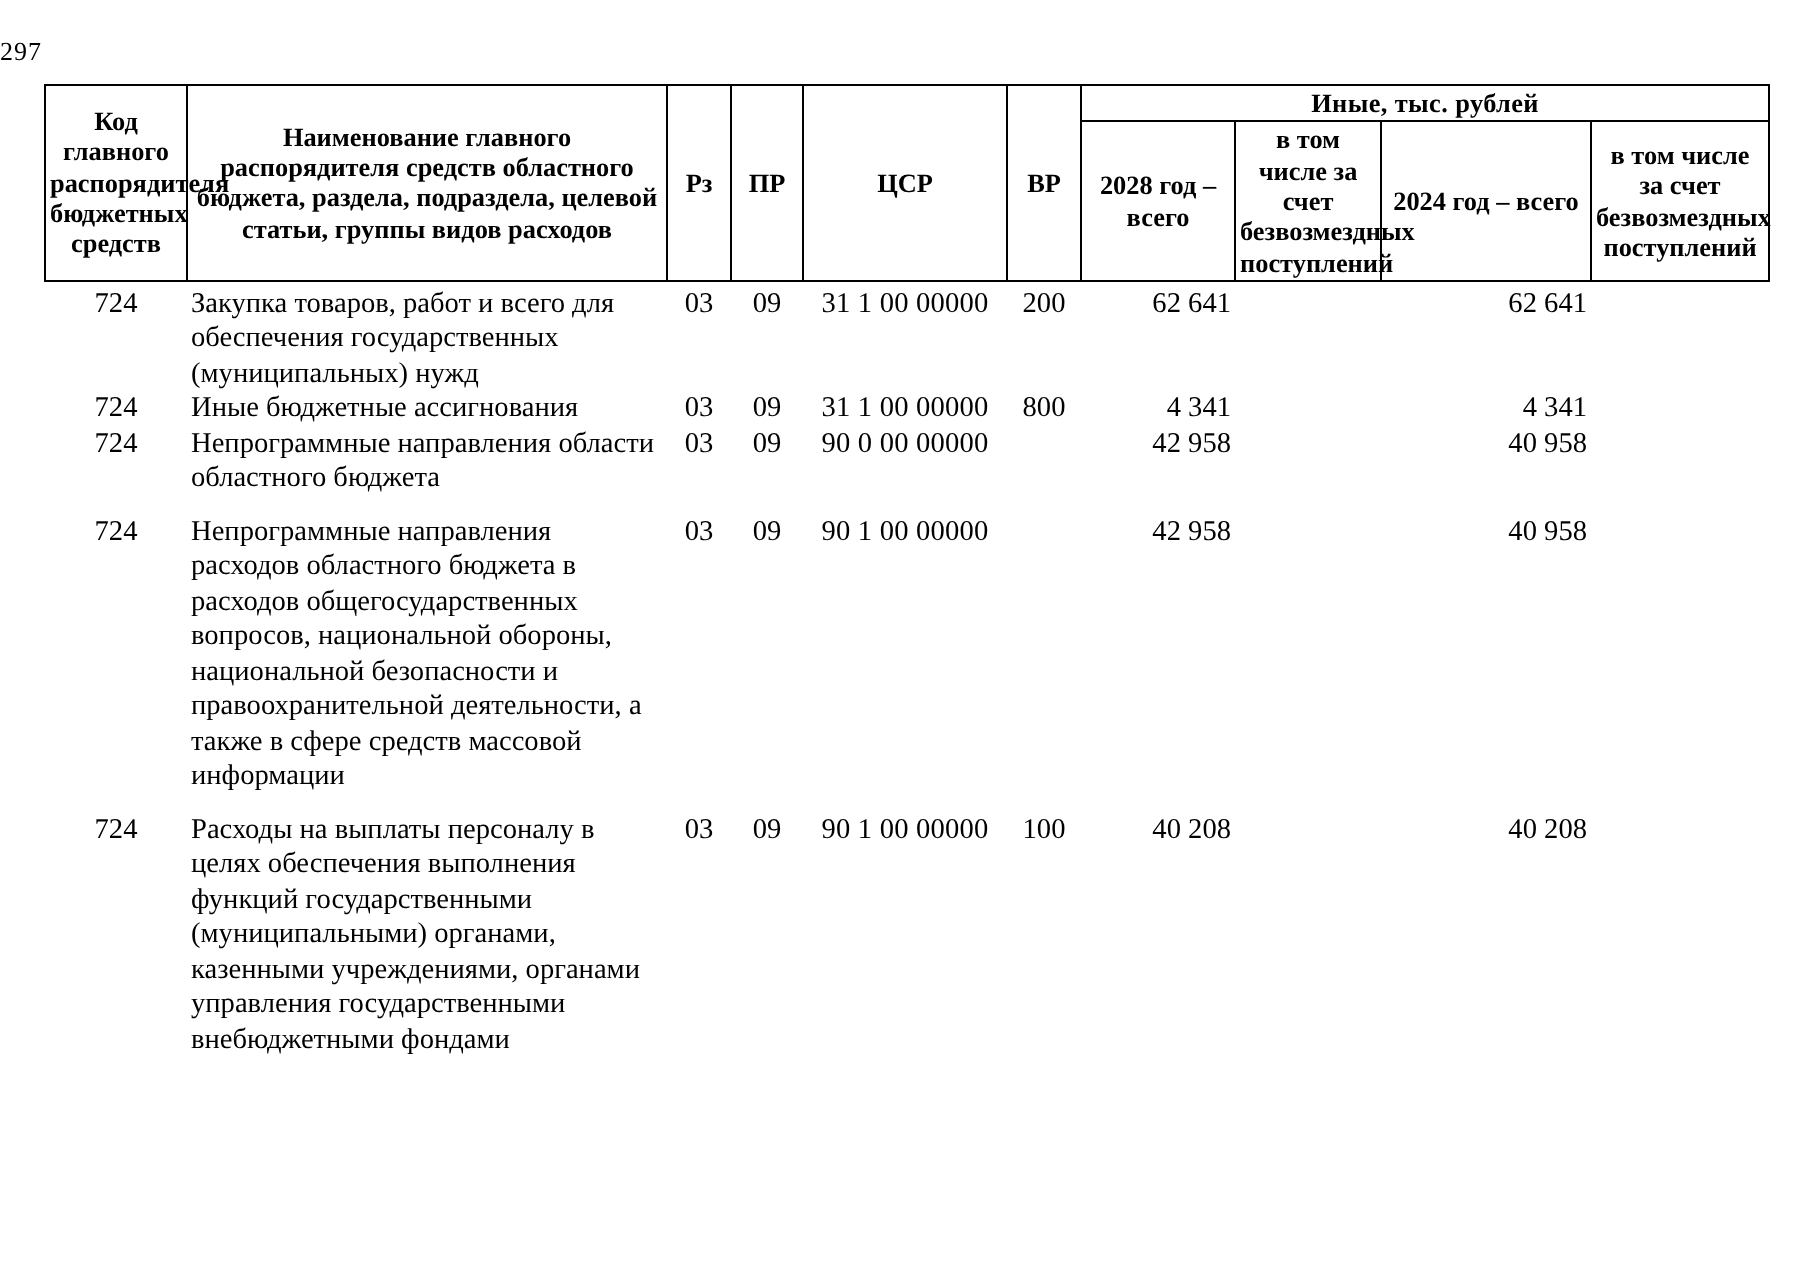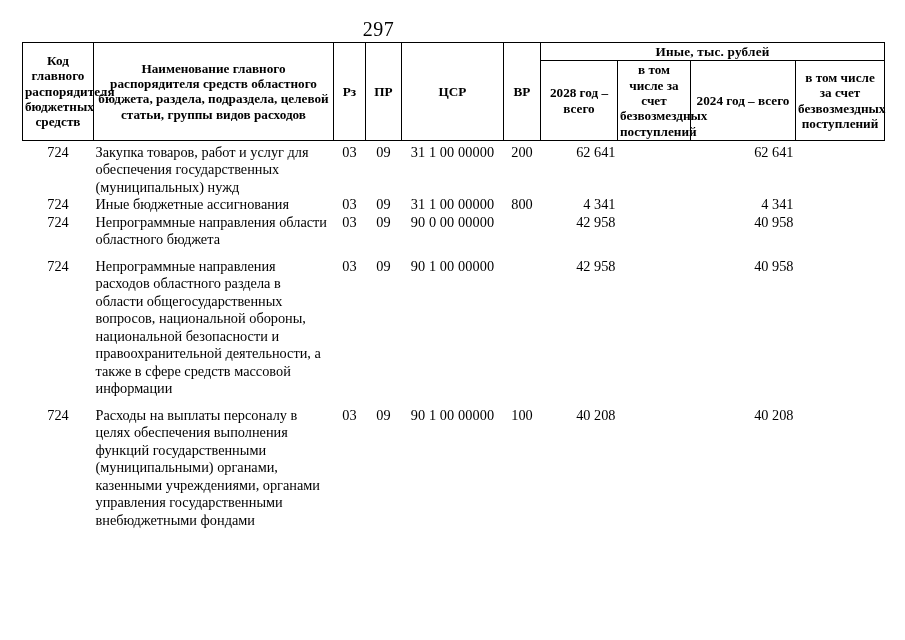--- a/index.html
+++ b/index.html
@@ -15,22 +15,22 @@
     color: #000000;
     overflow: hidden;
   }
 
   
   #page-number {
     position: absolute;
     top: 18px;
     left: 0;
     width: 757px;
-    text-align: center;
-    font-size: 20px;
+    text-align: left;
+    font-size: 13px;
     letter-spacing: 0.5px;
   }
 
   
   #budget-table {
     position: absolute;
     left: 22px;
     top: 42px;
     width: 862px;
   }
@@ -117,21 +117,21 @@
         <th>2028 год – всего</th>
         <th>в том числе за счет безвозмездных поступлений</th>
         <th>2024 год – всего</th>
         <th>в том числе за счет безвозмездных поступлений</th>
       </tr>
     </thead>
 
     <tbody id="table-body">
         <tr>
           <td class="c-code">724</td>
-          <td class="c-name">Закупка товаров, работ и услуг для обеспечения государственных (муниципальных) нужд</td>
+          <td class="c-name">Закупка товаров, работ и всего для обеспечения государственных (муниципальных) нужд</td>
           <td class="c-rz">03</td>
           <td class="c-pr">09</td>
           <td class="c-csr">31 1 00 00000</td>
           <td class="c-vr">200</td>
           <td class="c-sum">62 641</td>
           <td class="c-sum"></td>
           <td class="c-sum">62 641</td>
           <td class="c-sum"></td>
         </tr>
         <tr>
@@ -156,21 +156,21 @@
           <td class="c-sum">42 958</td>
           <td class="c-sum"></td>
           <td class="c-sum">40 958</td>
           <td class="c-sum"></td>
         </tr>
         <tr class="spacer">
           <td colspan="10"></td>
         </tr>
         <tr>
           <td class="c-code">724</td>
-          <td class="c-name">Непрограммные направления расходов областного раздела в области общегосударственных вопросов, национальной обороны, национальной безопасности и правоохранительной деятельности, а также в сфере средств массовой информации</td>
+          <td class="c-name">Непрограммные направления расходов областного бюджета в расходов общегосударственных вопросов, национальной обороны, национальной безопасности и правоохранительной деятельности, а также в сфере средств массовой информации</td>
           <td class="c-rz">03</td>
           <td class="c-pr">09</td>
           <td class="c-csr">90 1 00 00000</td>
           <td class="c-vr"></td>
           <td class="c-sum">42 958</td>
           <td class="c-sum"></td>
           <td class="c-sum">40 958</td>
           <td class="c-sum"></td>
         </tr>
         <tr class="spacer">

